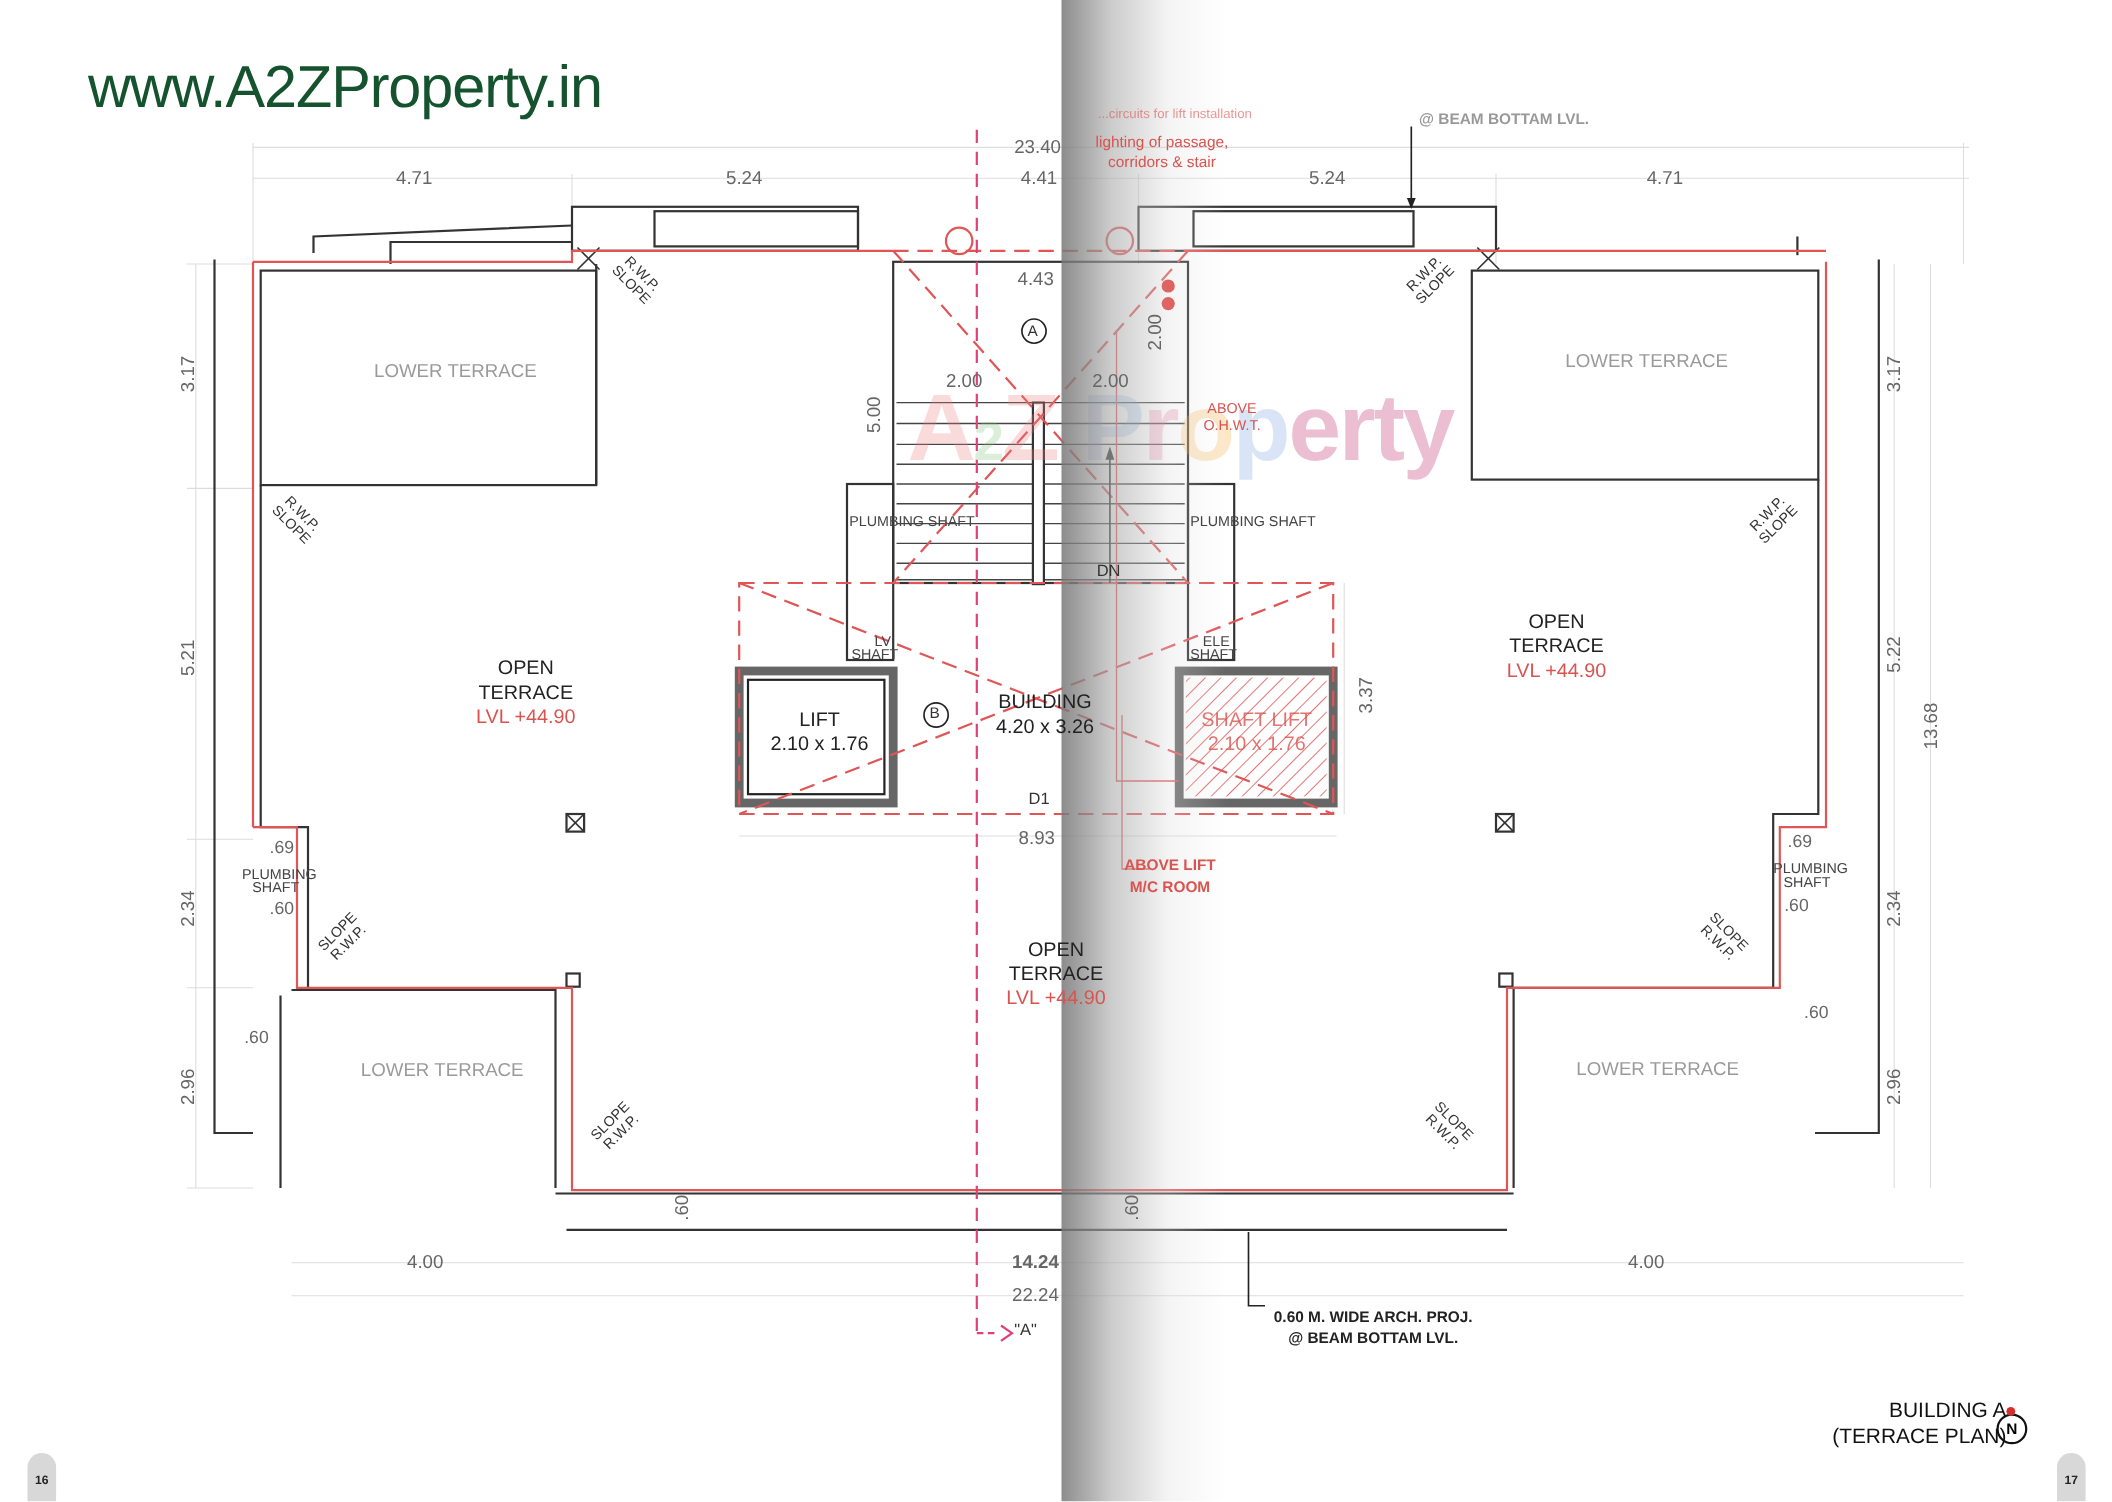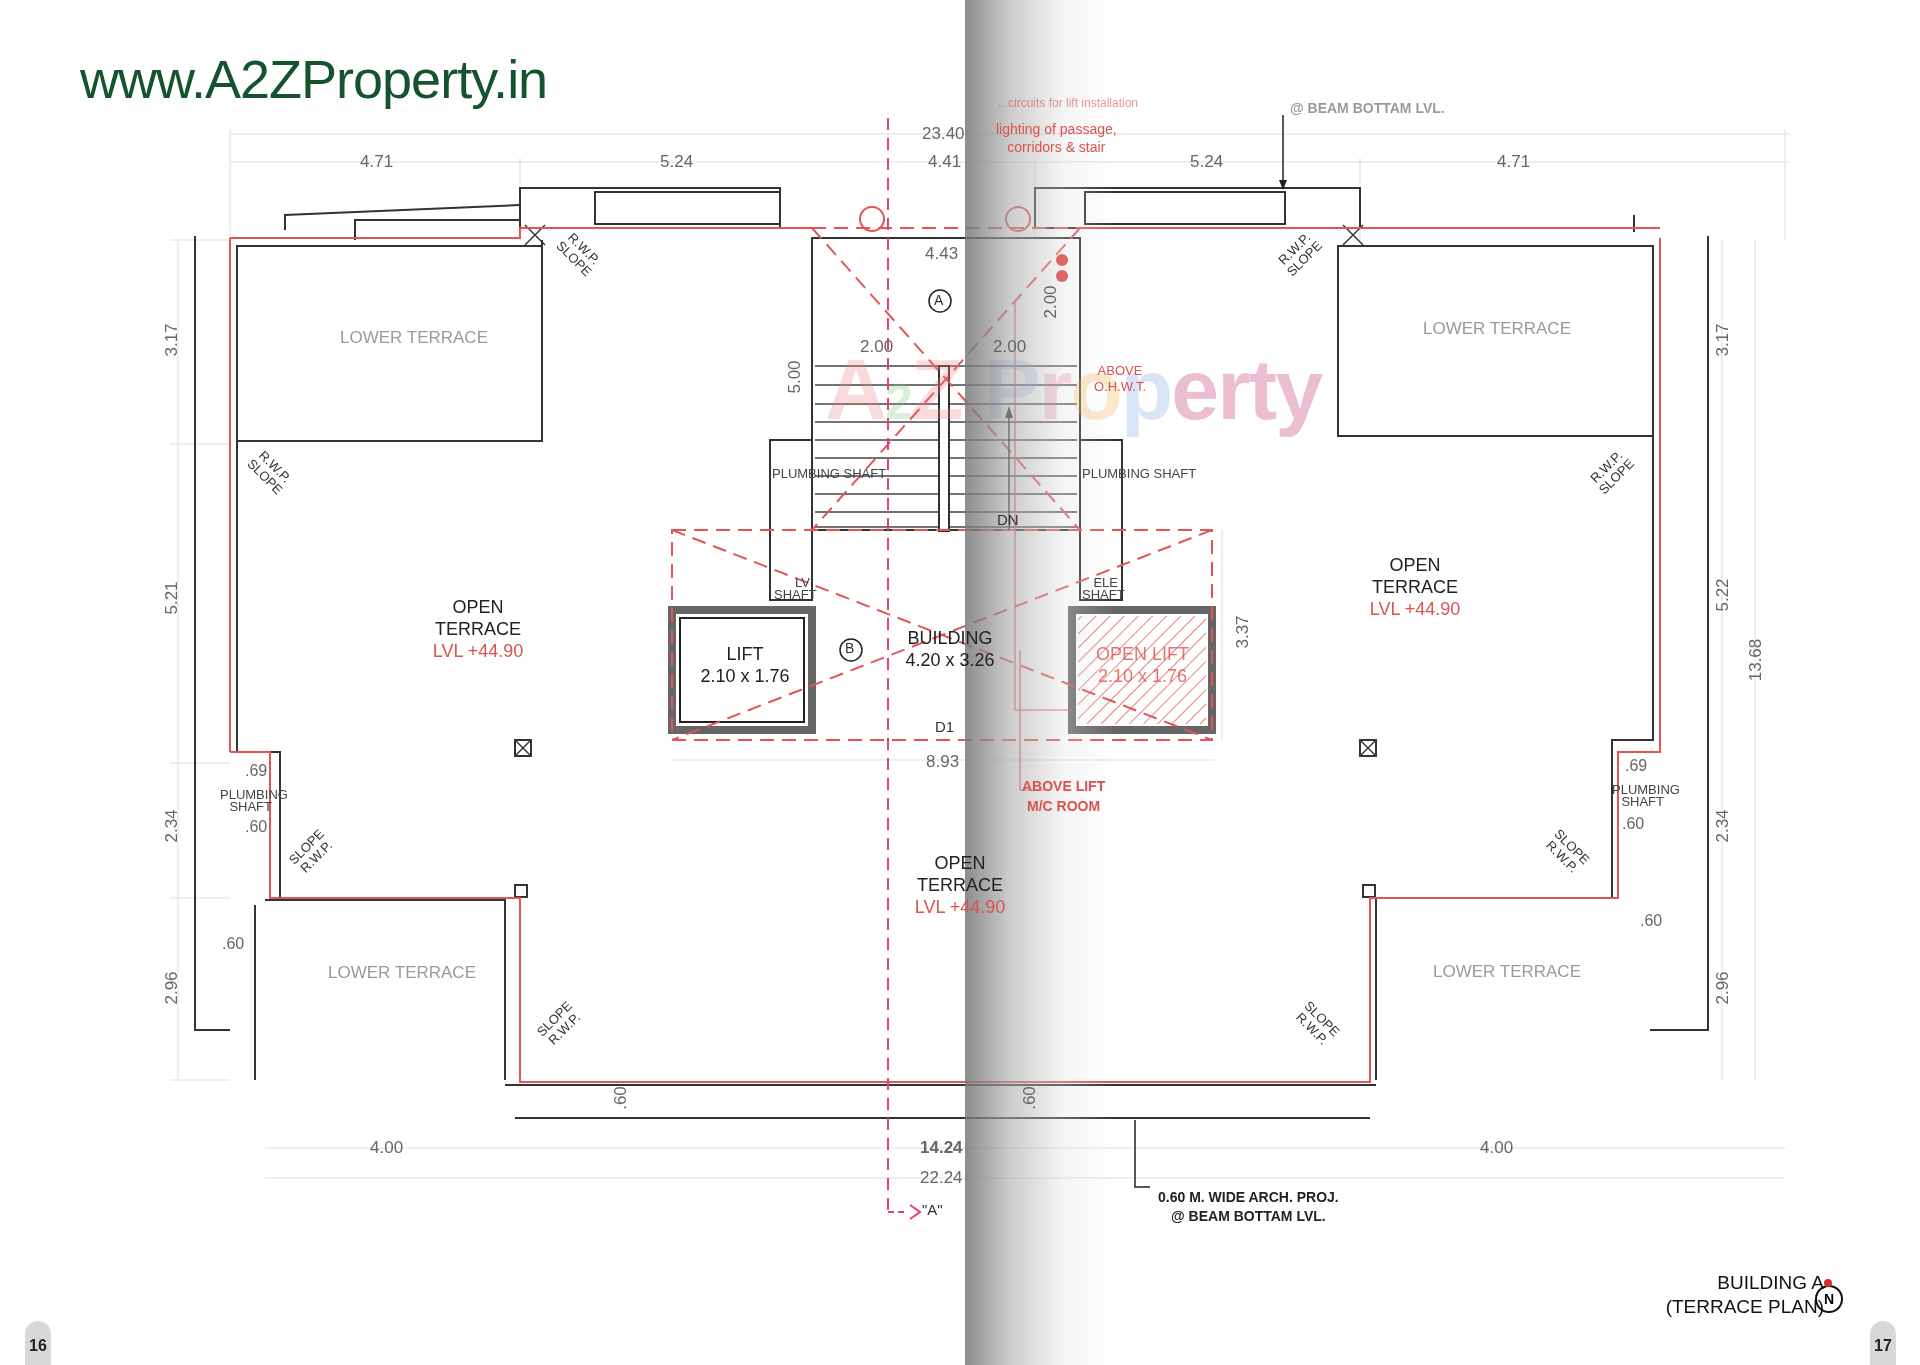--- a/index.html
+++ b/index.html
@@ -10,21 +10,21 @@
   .wm{position:absolute;left:80px;top:48px;font-size:54px;color:#14532d;letter-spacing:-1px;}
   .t{position:absolute;white-space:nowrap;color:#333;}
   .dim{font-size:17px;color:#666;}
   .room{font-size:18px;color:#222;text-align:center;line-height:22px;}
   .lowr{font-size:17px;color:#9a9a9a;text-align:center;line-height:22px;}
   .lvl{color:#d9534f;}
   .red{color:#d9534f;}
   .small{font-size:13px;color:#444;text-align:right;line-height:12px;}
   .vert{transform:rotate(-90deg);transform-origin:center;}
   .rot{font-size:13px;color:#333;text-align:center;line-height:14px;}
-  .pg{position:absolute;width:26px;height:44px;background:#d8d8d8;border-radius:13px 13px 0 0;font-size:16px;font-weight:bold;color:#222;text-align:center;line-height:50px;}
+  .pg{position:absolute;width:26px;height:44px;background:#d8d8d8;border-radius:13px 13px 0 0;font-size:11px;font-weight:bold;color:#222;text-align:center;line-height:50px;}
   .title{position:absolute;right:96px;top:1271px;text-align:right;font-size:19px;color:#111;line-height:24px;}
   .north{position:absolute;left:1815px;top:1285px;width:24px;height:24px;border:2px solid #111;border-radius:50%;font-size:14px;font-weight:bold;text-align:center;line-height:24px;}
   .north-dot{position:absolute;left:1824px;top:1279px;width:8px;height:8px;border-radius:50%;background:#d32f2f;}
   .logo-wm{position:absolute;left:825px;top:340px;font-size:86px;font-weight:bold;opacity:0.28;letter-spacing:-2px;}
   svg{position:absolute;left:0;top:0;}
 </style>
 </head>
 <body>
 
 <div id="page">
@@ -211,21 +211,21 @@
   <div class="t room" style="left:690px;top:643px;width:110px;">
     <div>LIFT</div>
     <div>2.10 x 1.76</div>
   </div>
   <div class="t" style="left:845px;top:640px;font-size:14px;">B</div>
   <div class="t room" style="left:890px;top:627px;width:120px;">
     <div>BUILDING</div>
     <div>4.20 x 3.26</div>
   </div>
   <div class="t room red" style="left:1085px;top:643px;width:115px;opacity:0.8;">
-    <div>OPEN LIFT</div>
+    <div>SHAFT LIFT</div>
     <div>2.10 x 1.76</div>
   </div>
   <div class="t" style="left:935px;top:718px;font-size:15px;">D1</div>
   <div class="t dim" style="left:926px;top:752px;">8.93</div>
   <div class="t dim vert" style="left:1226px;top:622px;">3.37</div>
   <div class="t red" style="left:1022px;top:776px;font-size:14px;font-weight:bold;text-align:center;line-height:20px;">
     <div>ABOVE LIFT</div>
     <div>M/C ROOM</div>
   </div>
 

